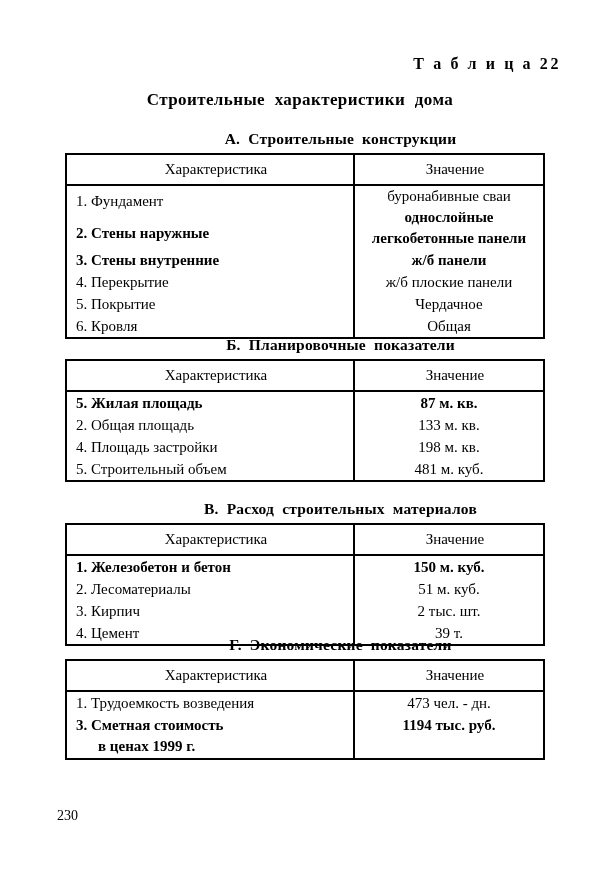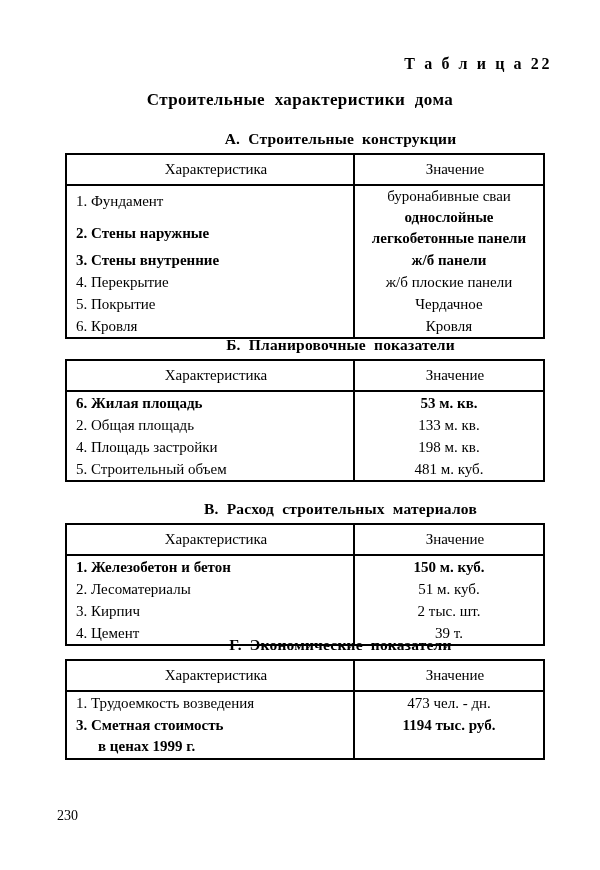--- a/index.html
+++ b/index.html
@@ -19,21 +19,21 @@
     position: absolute;
     inset: 0;
     width: 600px;
     height: 870px;
   }
 
   
   .table-number {
     position: absolute;
     top: 55px;
-    right: 48px;
+    right: 39px;
     font-size: 16px;
     font-weight: bold;
     letter-spacing: 2.6px;
     white-space: nowrap;
   }
 
   .doc-title {
     position: absolute;
     top: 90px;
     left: 0;
@@ -160,43 +160,43 @@
         <tr>
           <td class="cell-char">4. Перекрытие</td>
           <td class="cell-val">ж/б плоские панели</td>
         </tr>
         <tr>
           <td class="cell-char">5. Покрытие</td>
           <td class="cell-val">Чердачное</td>
         </tr>
         <tr>
           <td class="cell-char">6. Кровля</td>
-          <td class="cell-val">Кровля</td>
+          <td class="cell-val">Общая</td>
         </tr>
       </tbody>
     </table>
   </div>
 
   <div class="section" style="top:336px;">
     <div class="section-heading">Б.  Планировочные  показатели</div>
     <table class="data-table">
       <colgroup>
           <col class="col-char">
           <col class="col-val">
         </colgroup>
       <thead>
         <tr>
           <th class="col-char-head">Характеристика</th>
           <th>Значение</th>
         </tr>
       </thead>
       <tbody>
         <tr class="bold-row">
-          <td class="cell-char">6. Жилая площадь</td>
-          <td class="cell-val">53 м. кв.</td>
+          <td class="cell-char">5. Жилая площадь</td>
+          <td class="cell-val">87 м. кв.</td>
         </tr>
         <tr>
           <td class="cell-char">2. Общая площадь</td>
           <td class="cell-val">133 м. кв.</td>
         </tr>
         <tr>
           <td class="cell-char">4. Площадь застройки</td>
           <td class="cell-val">198 м. кв.</td>
         </tr>
         <tr>

